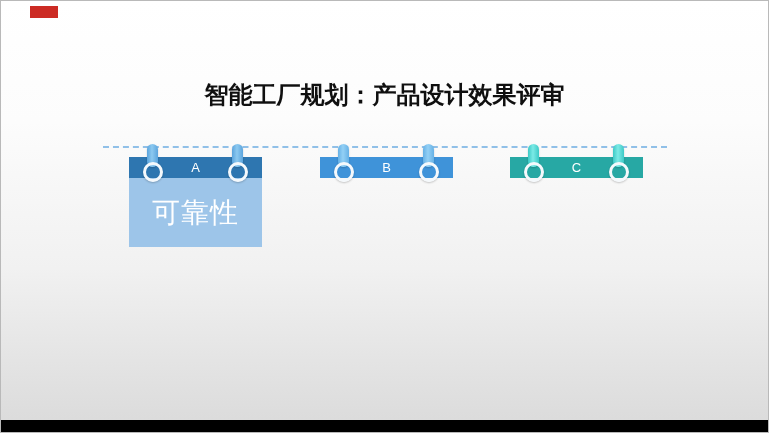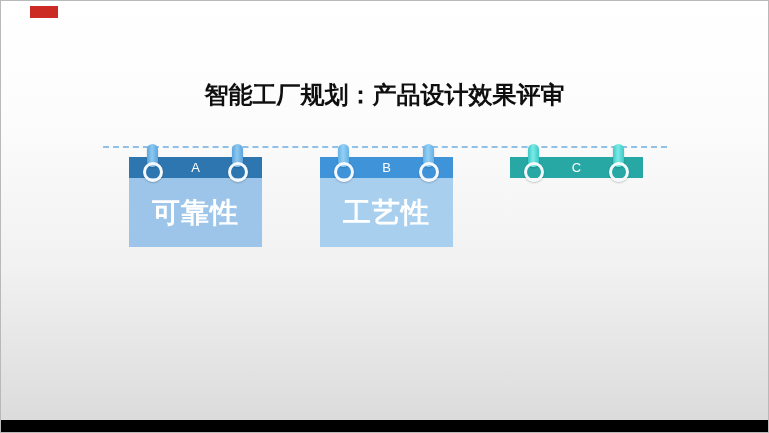--- a/index.html
+++ b/index.html
@@ -37,21 +37,21 @@
     height:21px;background:var(--header);
     display:flex;align-items:center;justify-content:center;
   }
   .badge{
     color:#ffffff;font-size:13px;line-height:1;
   }
   .card-body{
     height:69px;background:var(--body);
     display:flex;align-items:center;justify-content:center;
     color:var(--cardtext,#ffffff);
-    font-size:28px;font-weight:700;letter-spacing:1px;
+    font-size:28px;font-weight:400;letter-spacing:1px;
   }
   .pin{
     position:absolute;top:-13px;width:20px;height:36px;z-index:2;
   }
   .pin-left{left:14px}
   .pin-right{right:14px}
   .rod{
     position:absolute;left:4px;top:0;width:11px;height:23px;
     border-radius:6px;
     background:linear-gradient(90deg,var(--pin-edge),var(--pin-mid) 45%,var(--pin-edge));
@@ -99,21 +99,20 @@
       <span class="rod"></span>
       <span class="ring"></span>
     </div>
     <div class="pin pin-right">
       <span class="rod"></span>
       <span class="ring"></span>
     </div>
     <div class="card-header">
       <span class="badge">B</span>
     </div>
-    <div class="card-body">工艺性</div>
   </div>
 
   <div class="card card-2" style="--header: #27a8a4; --body: #92e3e0; --pin-edge: #3cc9c6; --pin-mid: #7ceae6;">
     <div class="pin pin-left">
       <span class="rod"></span>
       <span class="ring"></span>
     </div>
     <div class="pin pin-right">
       <span class="rod"></span>
       <span class="ring"></span>

